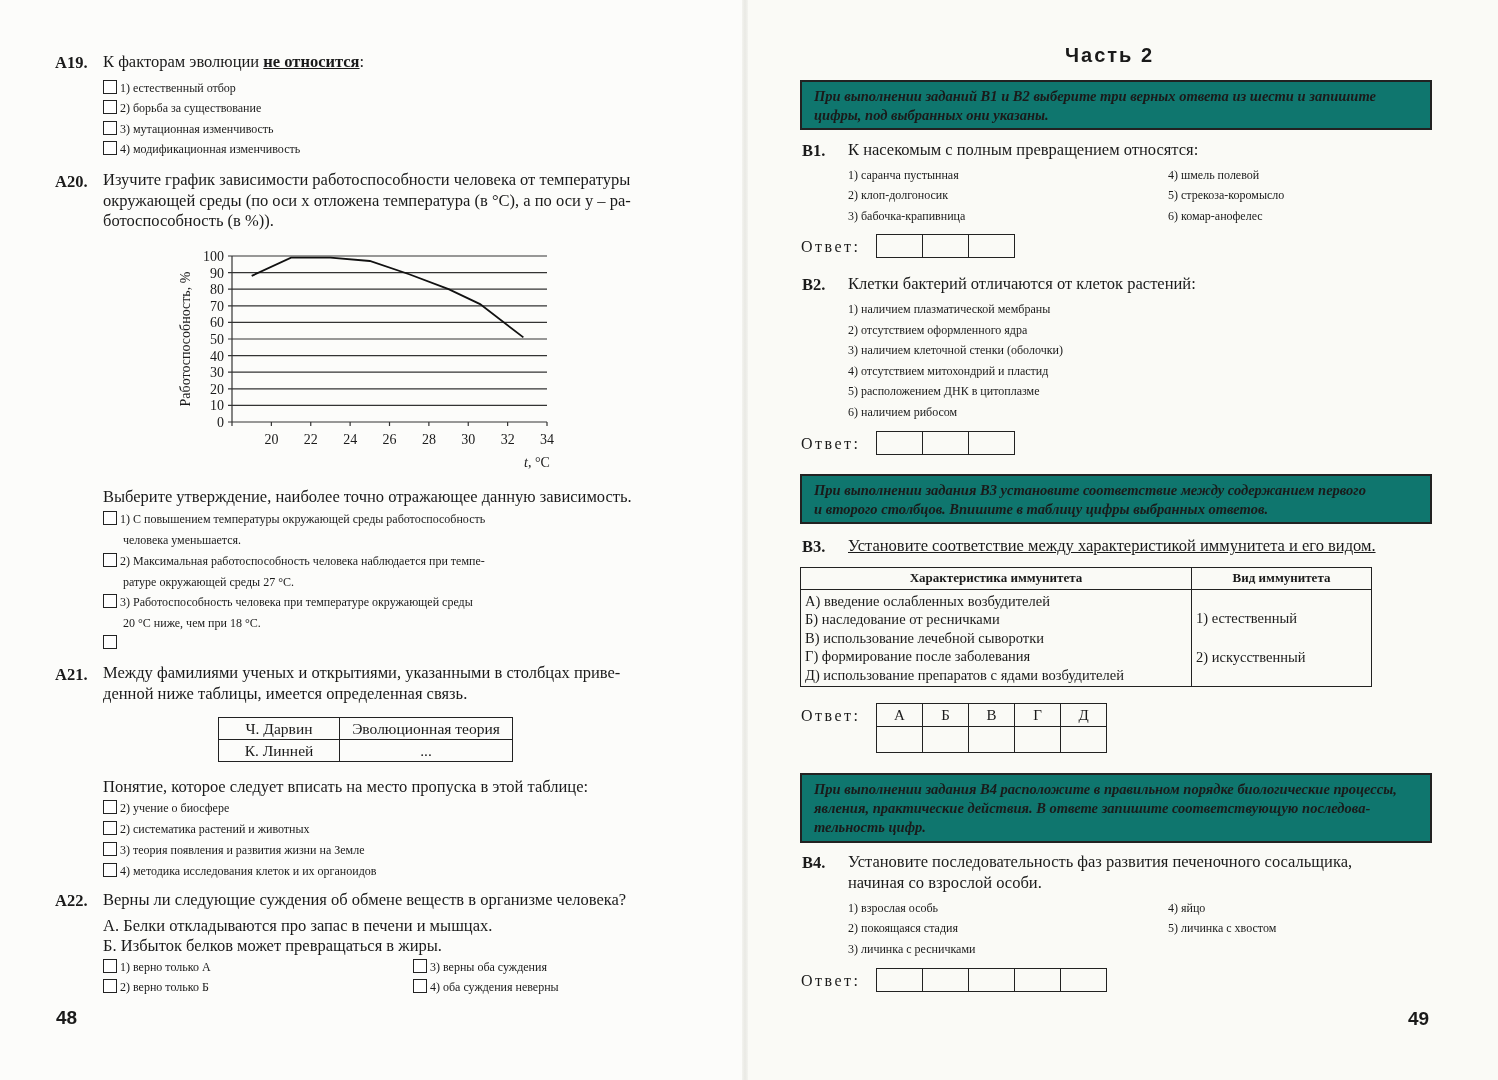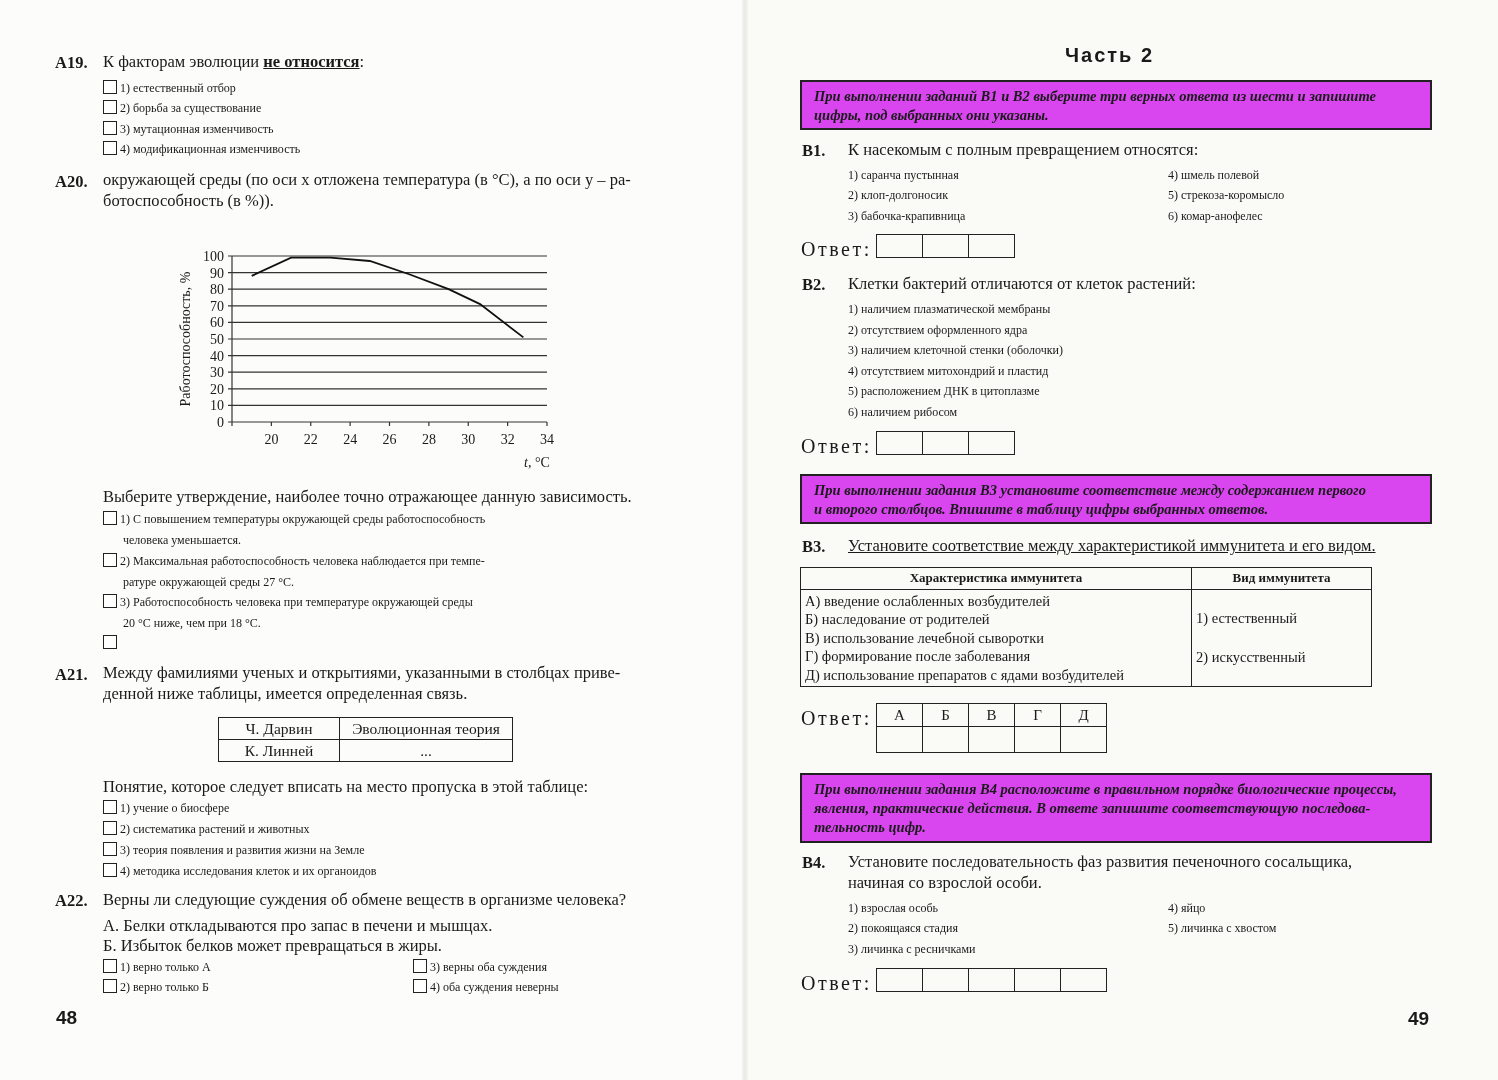--- a/index.html
+++ b/index.html
@@ -34,22 +34,22 @@
   
   table.t21 { position:absolute; left:218px; top:717px; border-collapse:collapse;
               font-size:15.5px; }
   table.t21 td { border:1.3px solid #222; padding:1px 6px; text-align:center; height:19px; }
 
   
   .part-title { position:absolute; left:1065px; top:44px; font-family:"Liberation Sans","DejaVu Sans",sans-serif;
                 font-weight:bold; font-size:20px; letter-spacing:2px; }
   .instr { position:absolute; border:2px solid #222; box-sizing:border-box;
            font-style:italic; font-weight:bold; font-size:14.5px; line-height:19px;
-           padding:5px 12px; background:#d946ef; }
-  .ans-label { position:absolute; font-size:20px; letter-spacing:2.5px; }
+           padding:5px 12px; background:#0f766e; }
+  .ans-label { position:absolute; font-size:16px; letter-spacing:2.5px; }
   .ans-grid { position:absolute; border-collapse:collapse; }
   .ans-grid td { border:1.4px solid #222; width:45px; height:22px; padding:0;
                  text-align:center; font-size:15px; }
 
   table.t3 { position:absolute; left:800px; top:567px; width:572px; border-collapse:collapse;
              font-size:14.5px; line-height:18.5px; }
   table.t3 th { border:1.4px solid #222; font-weight:bold; font-size:13px; padding:1px 4px; height:18px; }
   table.t3 td { border:1.4px solid #222; padding:2px 4px; vertical-align:top; }
   table.t3 td.col2 { vertical-align:middle; }
   .t3row { display:block; }
@@ -66,20 +66,21 @@
   <span class="qtext" style="left:103px;top:52px;white-space:nowrap;"><span>К факторам эволюции </span><u class="b">не относится</u><span>:</span></span>
   <div class="opt" style="left:103px;top:78px;"><span class="cb"></span><span>1) естественный отбор</span></div>
   <div class="opt" style="left:103px;top:98px;"><span class="cb"></span><span>2) борьба за существование</span></div>
   <div class="opt" style="left:103px;top:119px;"><span class="cb"></span><span>3) мутационная изменчивость</span></div>
   <div class="opt" style="left:103px;top:139px;"><span class="cb"></span><span>4) модификационная изменчивость</span></div>
 </div>
 
 <div>
   <span class="qnum" style="left:55px;top:172px;">A20.</span>
   <div class="qtext" style="left:103px;top:170px;width:580px;">
+    <span class="t3row">Изучите график зависимости работоспособности человека от температуры</span>
     <span class="t3row">окружающей среды (по оси x отложена температура (в °С), а по оси y – ра-</span>
     <span class="t3row">ботоспособность (в %)).</span>
   </div>
 
   <div class="chart">
     <svg id="chart-svg" width="390" height="230">
         <line x1="58" x2="377" y1="177" y2="177" stroke="#333" stroke-width="1.2"></line>
         <text x="54" y="182" text-anchor="end">0</text>
         <line x1="58" x2="377" y1="160.4" y2="160.4" stroke="#333" stroke-width="1.2"></line>
         <text x="54" y="165.4" text-anchor="end">10</text>
@@ -143,21 +144,21 @@
       <td style="width:108px;">Ч. Дарвин</td>
       <td style="width:160px;">Эволюционная теория</td>
     </tr>
     <tr>
       <td>К. Линней</td>
       <td>...</td>
     </tr>
   </tbody>
     </table>
   <div class="qtext" style="left:103px;top:777px;white-space:nowrap;">Понятие, которое следует вписать на место пропуска в этой таблице:</div>
-  <div class="opt" style="left:103px;top:798px;"><span class="cb"></span><span>1) учение о биосфере</span></div>
+  <div class="opt" style="left:103px;top:798px;"><span class="cb"></span><span>2) учение о биосфере</span></div>
   <div class="opt" style="left:103px;top:819px;"><span class="cb"></span><span>2) систематика растений и животных</span></div>
   <div class="opt" style="left:103px;top:840px;"><span class="cb"></span><span>3) теория появления и развития жизни на Земле</span></div>
   <div class="opt" style="left:103px;top:861px;"><span class="cb"></span><span>4) методика исследования клеток и их органоидов</span></div>
 </div>
 
 <div>
   <span class="qnum" style="left:55px;top:891px;">A22.</span>
   <div class="qtext" style="left:103px;top:890px;white-space:nowrap;">Верны ли следующие суждения об обмене веществ в организме человека?</div>
   <div class="qtext" style="left:103px;top:916px;white-space:nowrap;">А. Белки откладываются про запас в печени и мышцах.</div>
   <div class="qtext" style="left:103px;top:936px;white-space:nowrap;">Б. Избыток белков может превращаться в жиры.</div>
@@ -228,21 +229,21 @@
   <div class="qtext" style="left:848px;top:536px;white-space:nowrap;text-decoration:underline;">Установите соответствие между характеристикой иммунитета и его видом.</div>
   <table class="t3">
     <tbody>
         <tr>
       <th style="width:382px;">Характеристика иммунитета</th>
       <th>Вид иммунитета</th>
     </tr>
     <tr>
       <td>
         <span class="t3row">А) введение ослабленных возбудителей</span>
-        <span class="t3row">Б) наследование от родителей</span>
+        <span class="t3row">Б) наследование от ресничками</span>
         <span class="t3row">В) использование лечебной сыворотки</span>
         <span class="t3row">Г) формирование после заболевания</span>
         <span class="t3row">Д) использование препаратов с ядами возбудителей</span>
       </td>
       <td class="col2">
         <span class="t3row" style="margin-bottom:20px;">1) естественный</span>
         <span class="t3row">2) искусственный</span>
       </td>
     </tr>
   </tbody>

